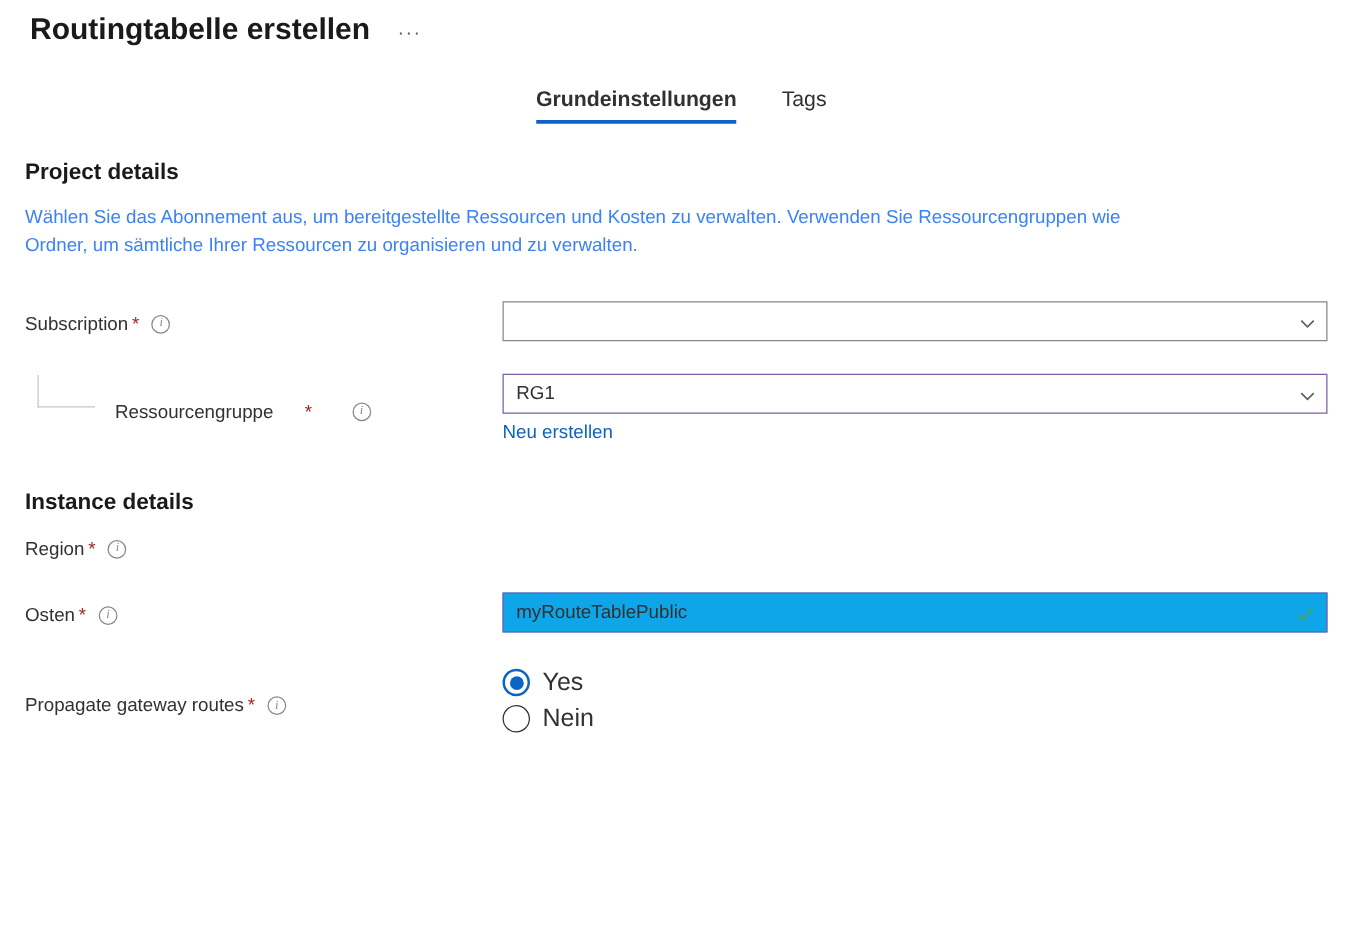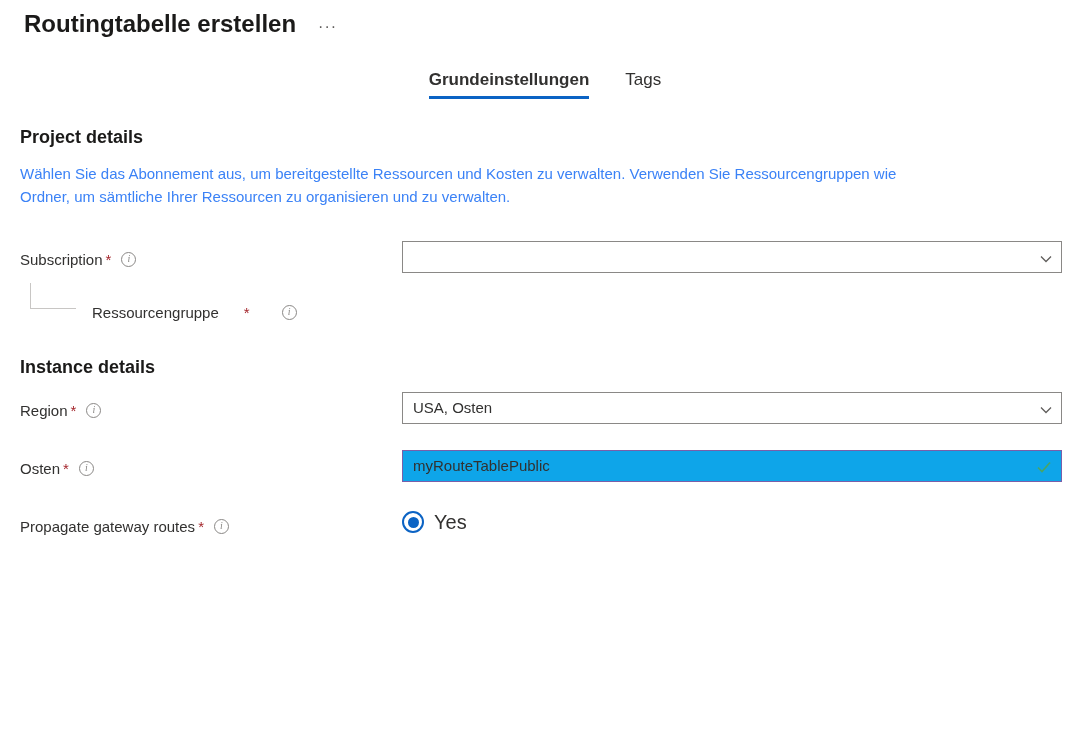--- a/index.html
+++ b/index.html
@@ -227,39 +227,40 @@
   </div>
 </div>
 
 <div class="field-row">
   <div class="label-col indented">
     <div class="indent-bar"></div>
     <span>Ressourcengruppe</span>
     <span class="required">*</span>
     <span class="info-icon">i</span>
   </div>
-</div>
-
-<div class="section-title spaced-top">Instance details</div>
-
-<div class="field-row spaced">
-  <div class="label-col">
-    <span>Region</span>
-    <span class="required">*</span>
-    <span class="info-icon">i</span>
-  </div>
   <div class="control-col">
-    <div class="select-control">
-      <span>USA, Osten</span>
+    <div class="select-control highlight">
+      <span>RG1</span>
       <span class="chevron-down">
         <svg viewBox="0 0 12 12" width="12" height="12">
             <path d="M1 3.5 L6 8.5 L11 3.5" stroke="#605e5c" stroke-width="1.3" fill="none"></path>
           </svg>
       </span>
     </div>
+    <span class="link">Neu erstellen</span>
+  </div>
+</div>
+
+<div class="section-title spaced-top">Instance details</div>
+
+<div class="field-row spaced">
+  <div class="label-col">
+    <span>Region</span>
+    <span class="required">*</span>
+    <span class="info-icon">i</span>
   </div>
 </div>
 
 <div class="field-row spaced">
   <div class="label-col">
     <span>Osten</span>
     <span class="required">*</span>
     <span class="info-icon">i</span>
   </div>
   <div class="control-col">
@@ -281,15 +282,19 @@
     <span class="info-icon">i</span>
   </div>
   <div class="control-col">
     <div class="radio-group">
       <div class="radio-option">
         <span class="radio-outer selected">
           <span class="radio-inner"></span>
         </span>
         <span>Yes</span>
       </div>
+      <div class="radio-option">
+        <span class="radio-outer unselected"></span>
+        <span>Nein</span>
+      </div>
     </div>
   </div>
 </div>
 
 </body></html>

